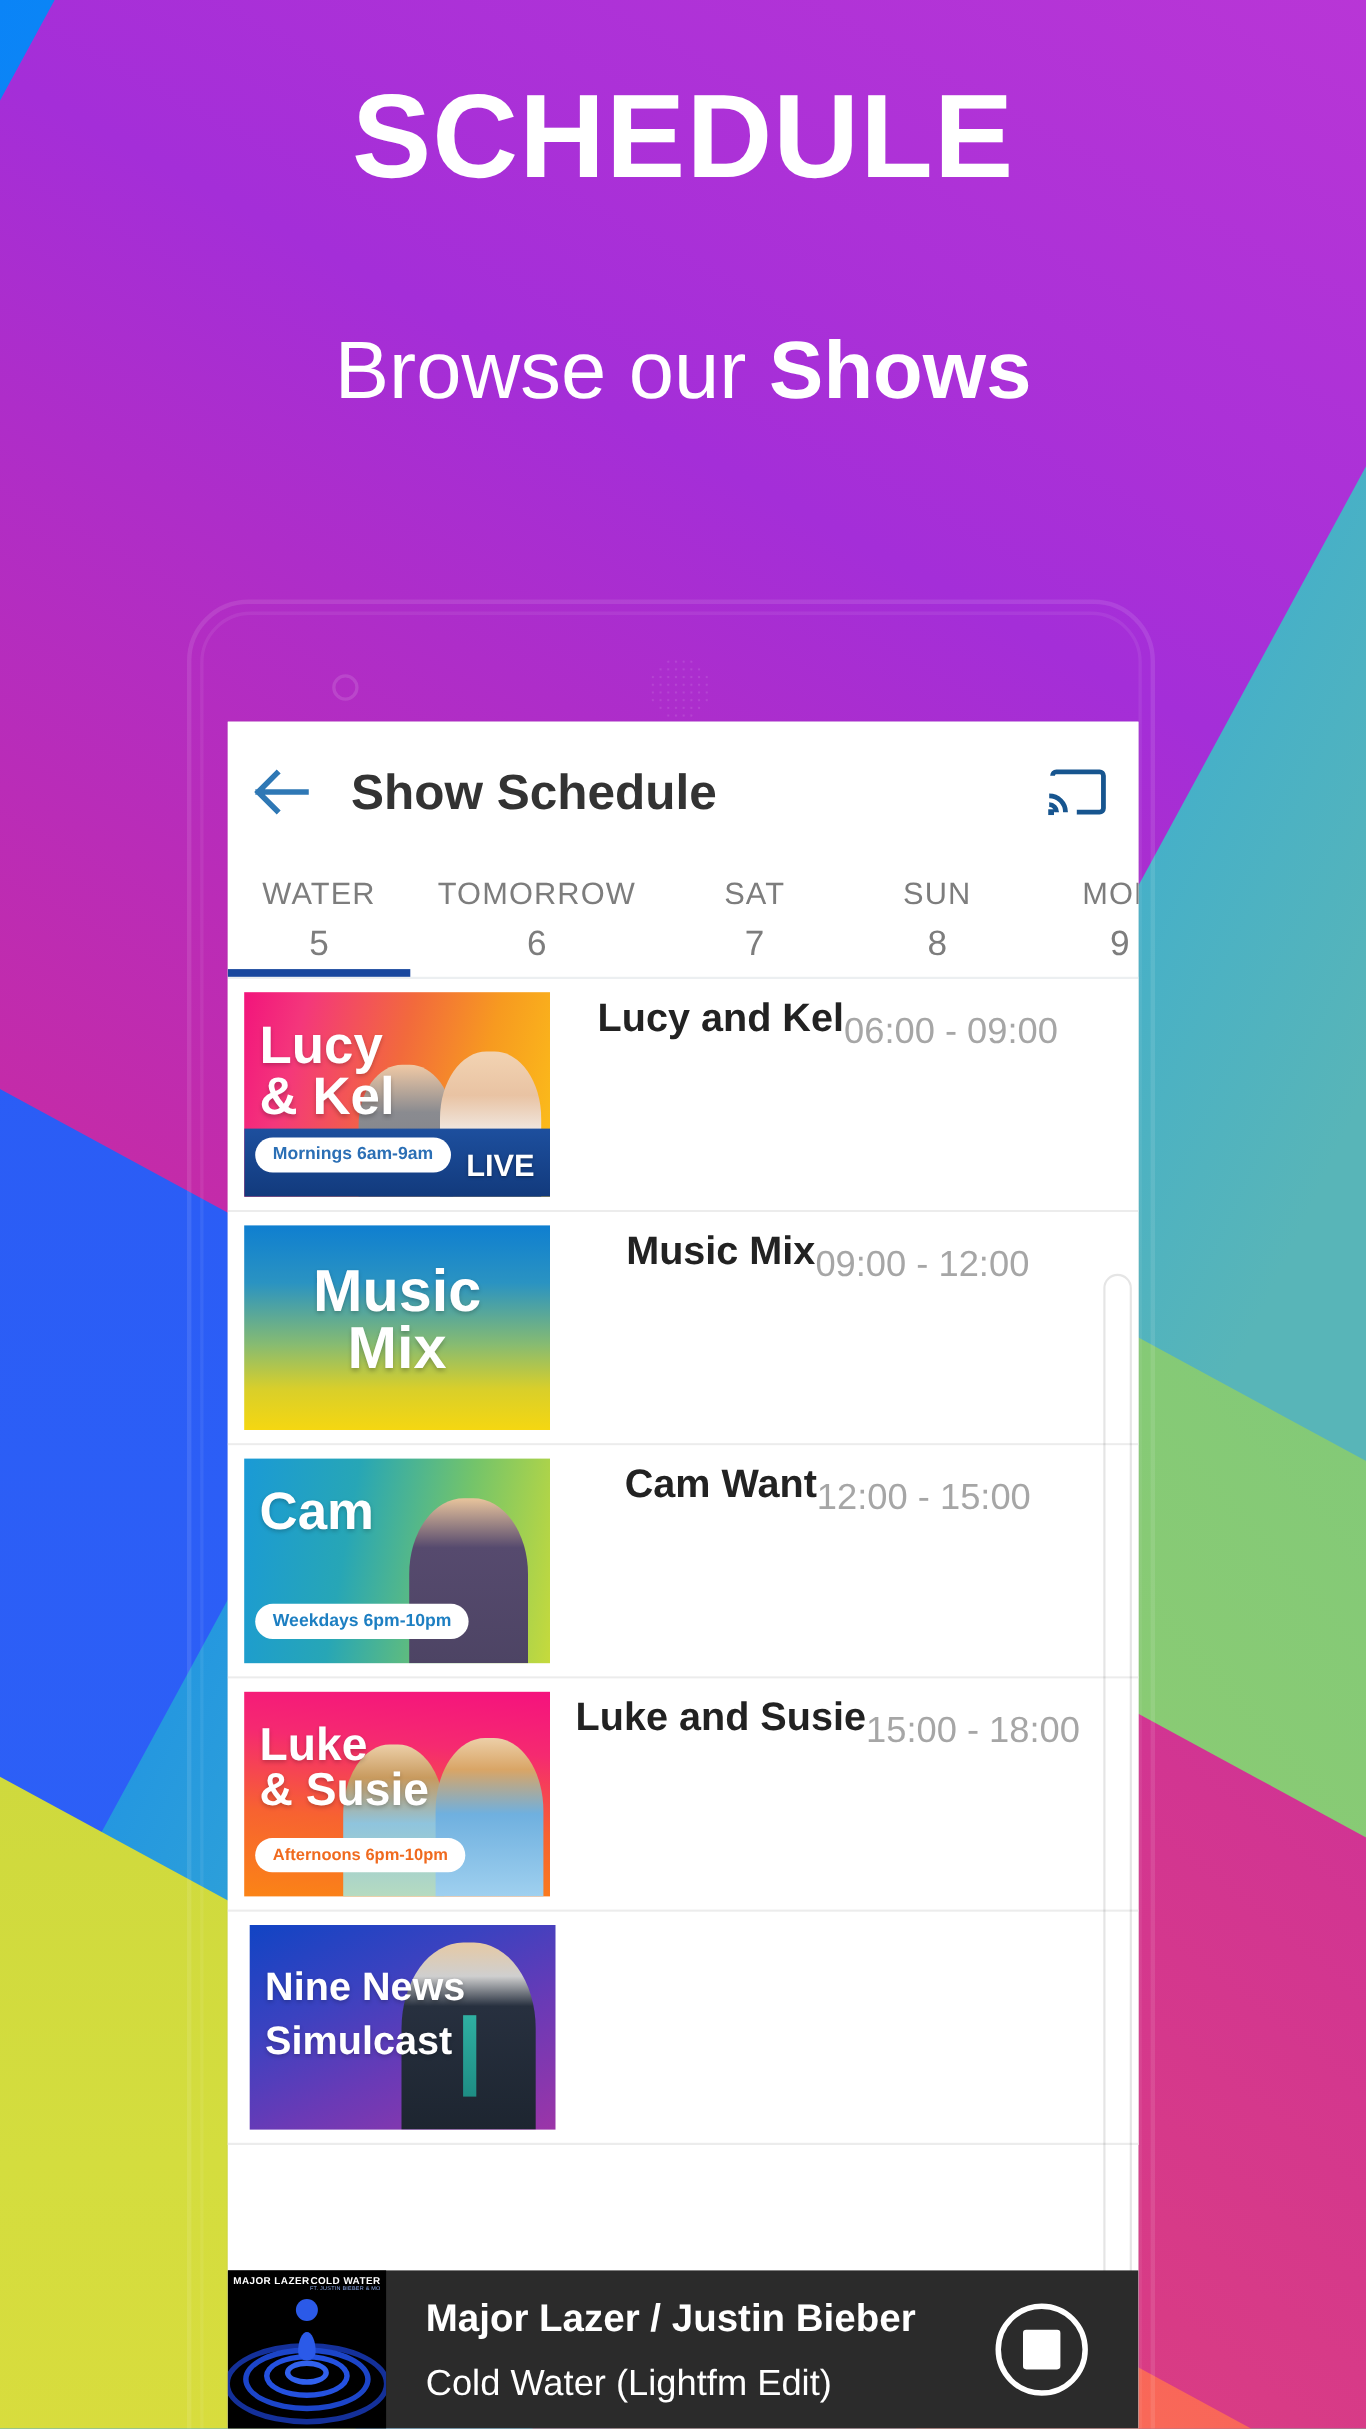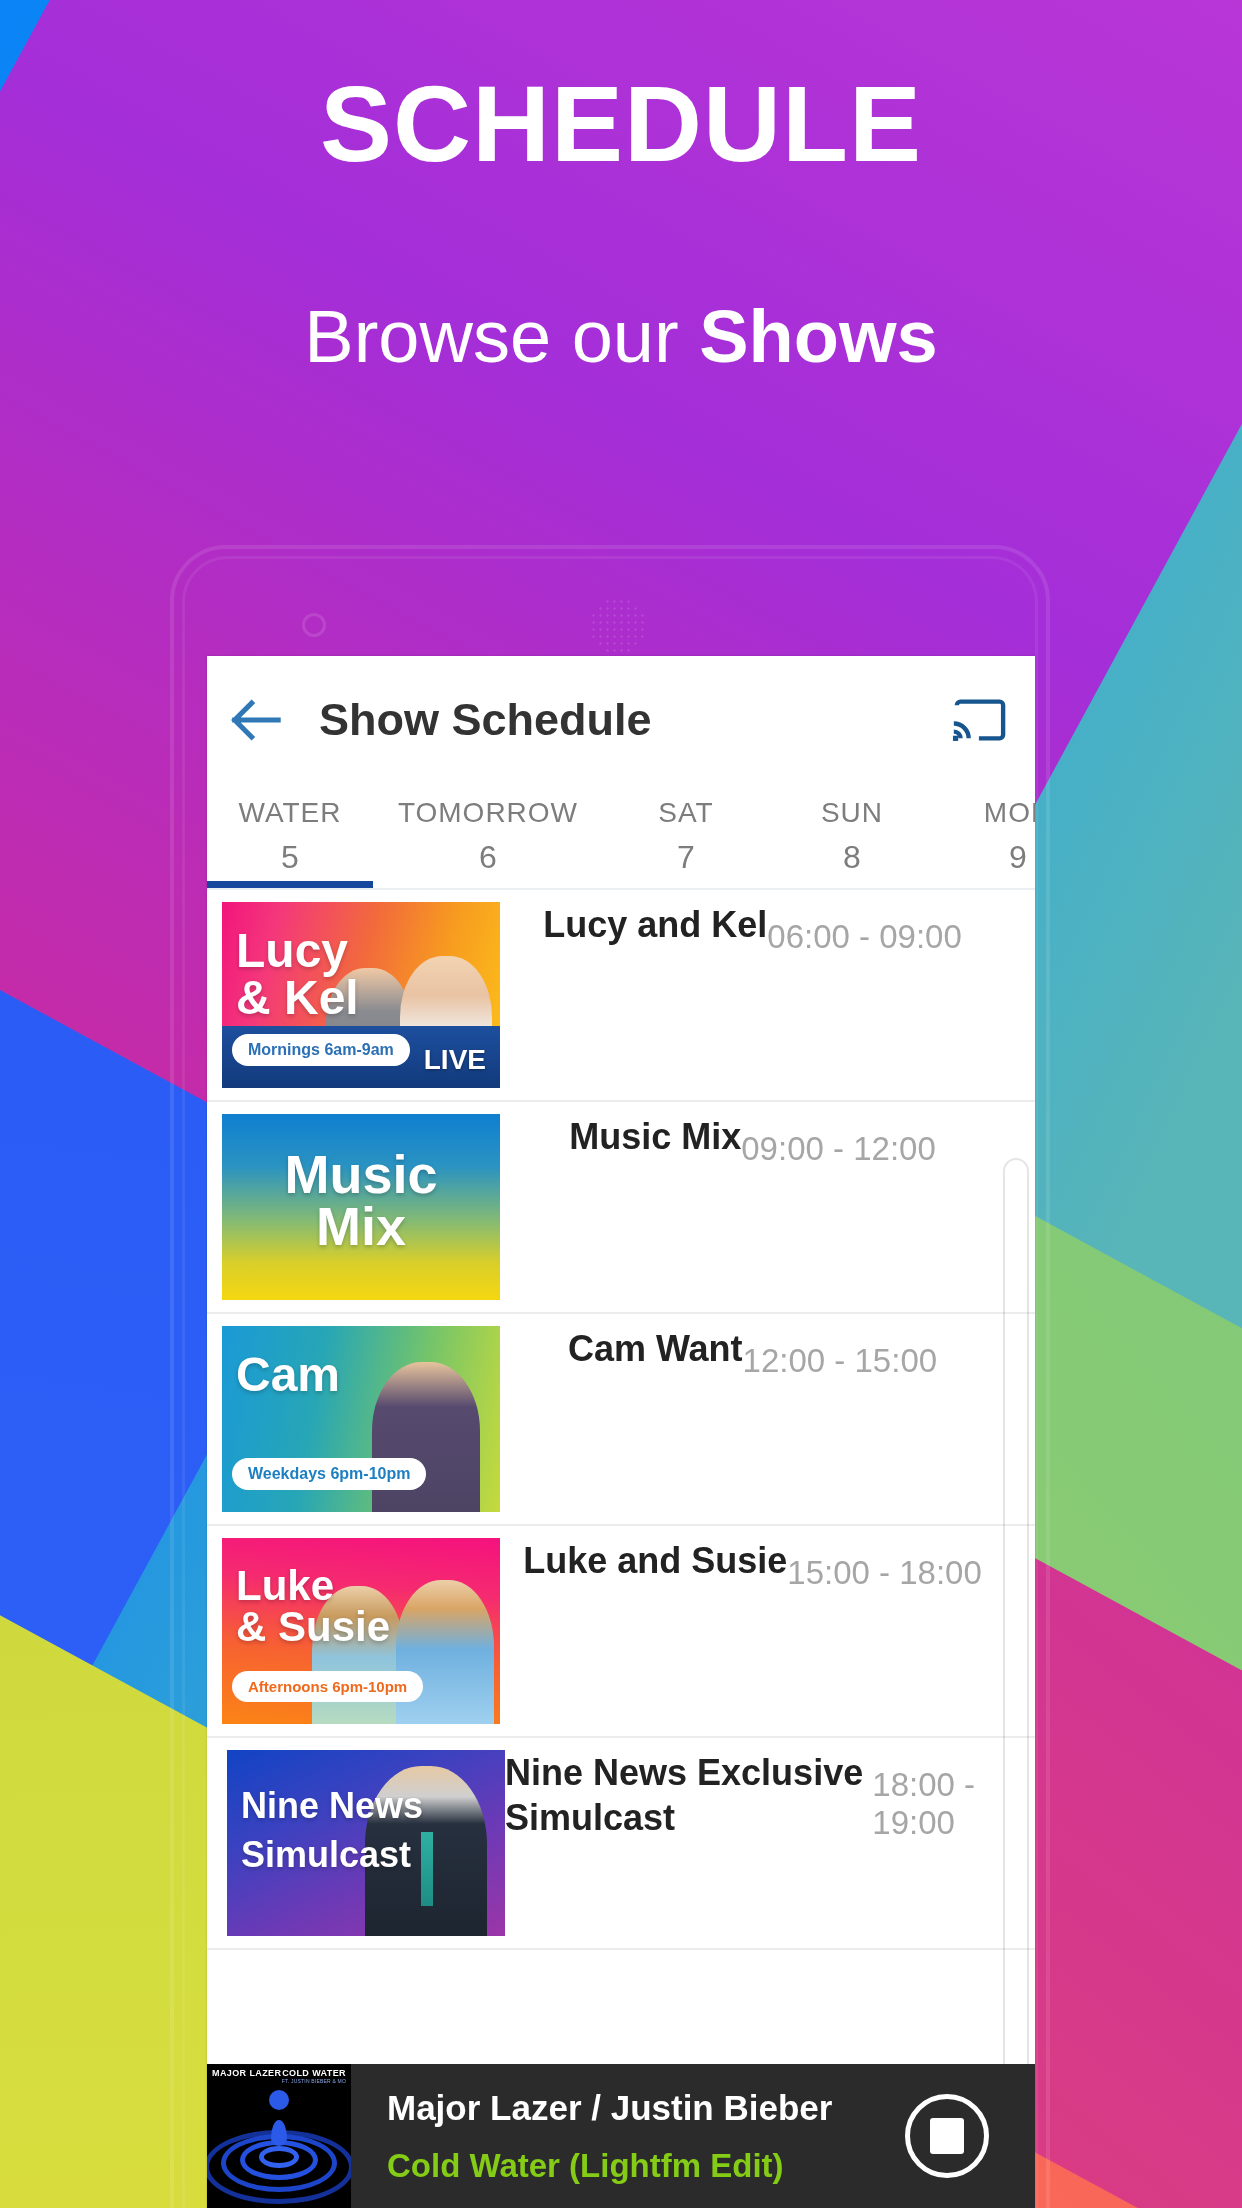--- a/index.html
+++ b/index.html
@@ -260,21 +260,21 @@
     background: #2b5ae8;
   }
   .aa-l { position:absolute; left:5px; top:4px; font-size:9px; font-weight:bold; color:#fff; letter-spacing:.4px; }
   .aa-r { position:absolute; right:5px; top:4px; text-align:right; }
   .aa-r .t1 { font-size:9px; font-weight:bold; color:#fff; letter-spacing:.4px; }
   .aa-r .t2 { font-size:5px; color:#8aa8e8; letter-spacing:.2px; }
   .player-text {
     flex: 1 1 auto; padding-left: 36px; color: #ffffff; min-width: 0;
   }
   .track-artist { font-size: 35px; font-weight: bold; line-height: 1.2; }
-  .track-title  { font-size: 33px; font-weight: bold; margin-top: 18px; color: #84cc16; }
+  .track-title  { font-size: 33px; font-weight: normal; margin-top: 18px; color: #ffffff; }
   .stop-btn {
     flex: 0 0 auto; margin-right: 46px;
     width: 84px; height: 84px; border-radius: 50%;
     border: 5px solid #ffffff;
     display: flex; align-items: center; justify-content: center;
   }
   .stop-square { width: 34px; height: 36px; background: #ffffff; border-radius: 3px; }
 </style>
 </head>
 <body>
@@ -404,24 +404,20 @@
 
       <div class="row">
         <div class="thumb g-nine">
           <div class="person p-nine"></div>
           <div class="tie"></div>
           <div class="thumb-title" style="font-size:36px;top:32px;line-height:1.35;">
             <div>Nine News</div>
             <div>Simulcast</div>
           </div>
         </div>
-        <div class="row-text">
-          <div class="show-name">Nine News Exclusive Simulcast</div>
-          <div class="show-time">18:00 - 19:00</div>
-        </div>
       </div>
 
       <div class="scroll-track"></div>
     </div>
 
     <div class="player">
       <div class="album-art">
         <div class="ripple r1"></div>
         <div class="ripple r2"></div>
         <div class="ripple r3"></div>

